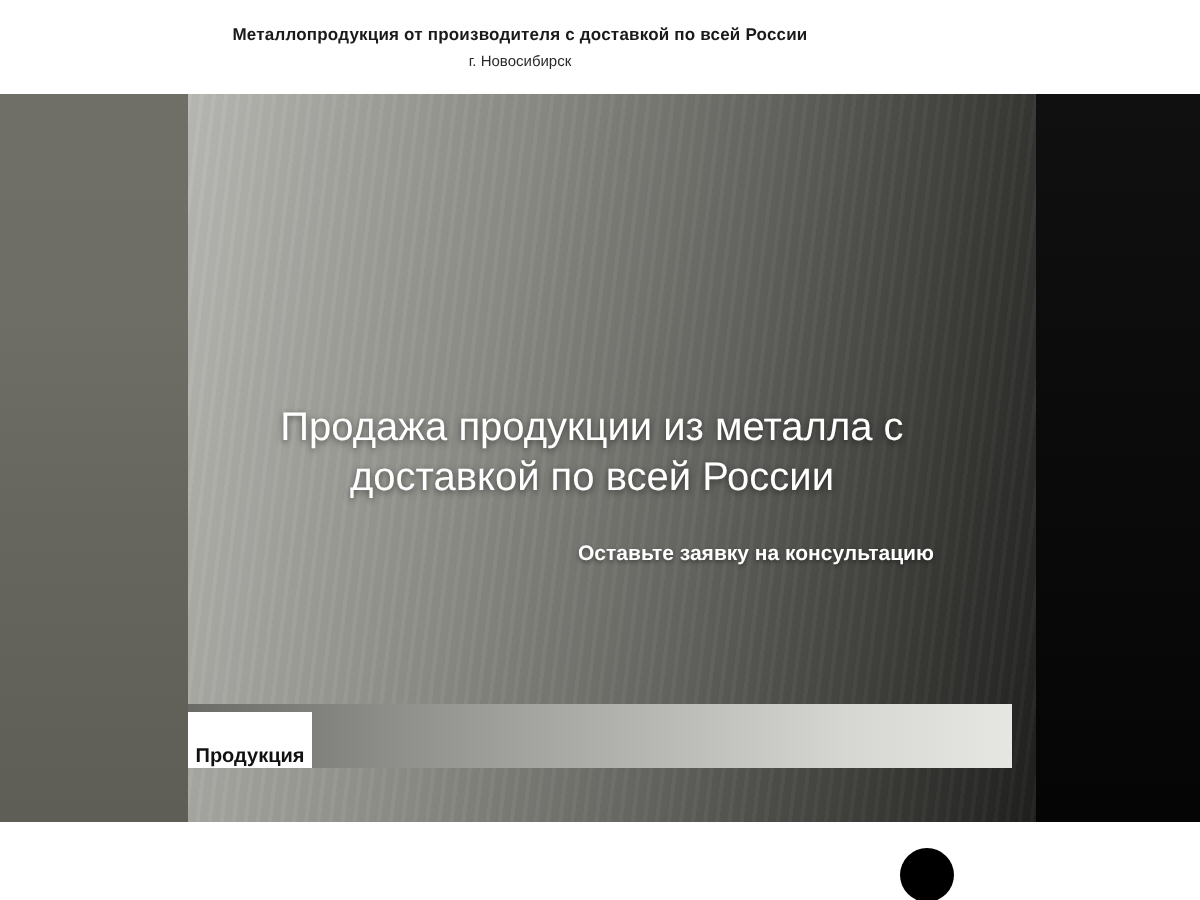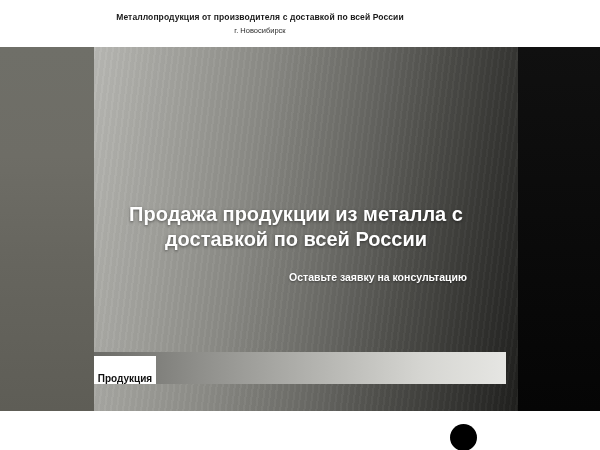--- a/index.html
+++ b/index.html
@@ -110,21 +110,21 @@
     z-index: 5;
   }
   .hero-title {
     position: absolute;
     left: 0;
     top: 155px;
     width: 404px;
     text-align: center;
     color: #ffffff;
     font-size: 20px;
-    font-weight: bold;
+    font-weight: normal;
     line-height: 1.25;
     text-shadow: 0 1px 3px rgba(0,0,0,0.5);
   }
   .hero-sub {
     position: absolute;
     left: 0;
     top: 224px;
     width: 488px;
     text-align: center;
     color: #ffffff;

